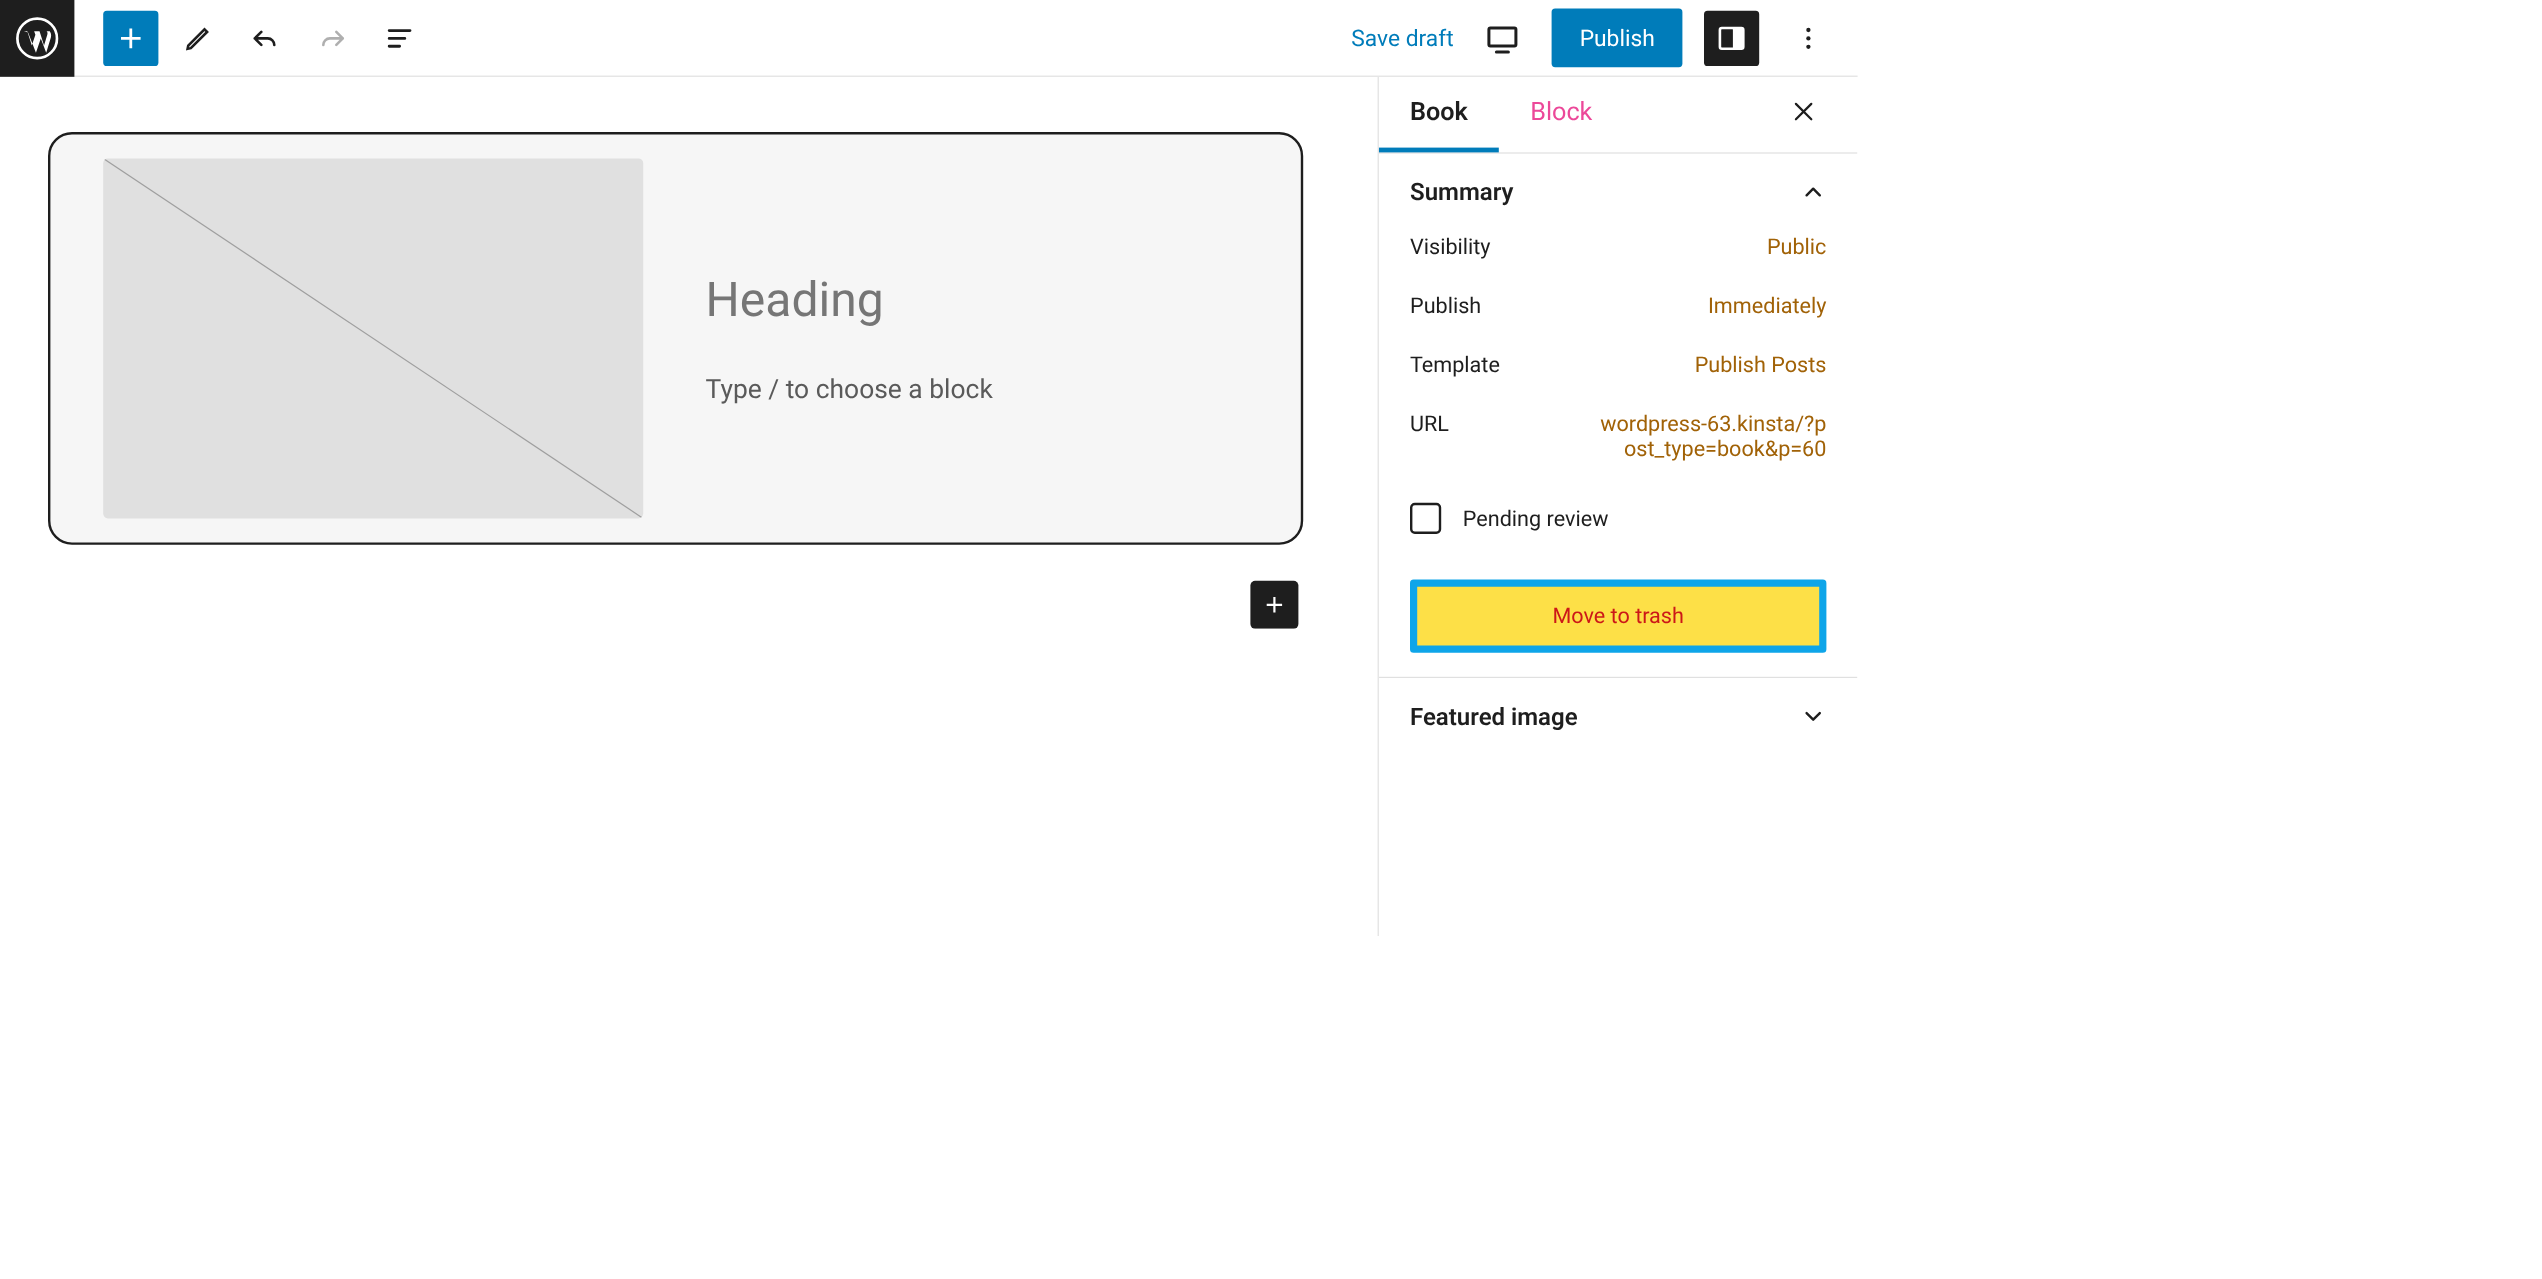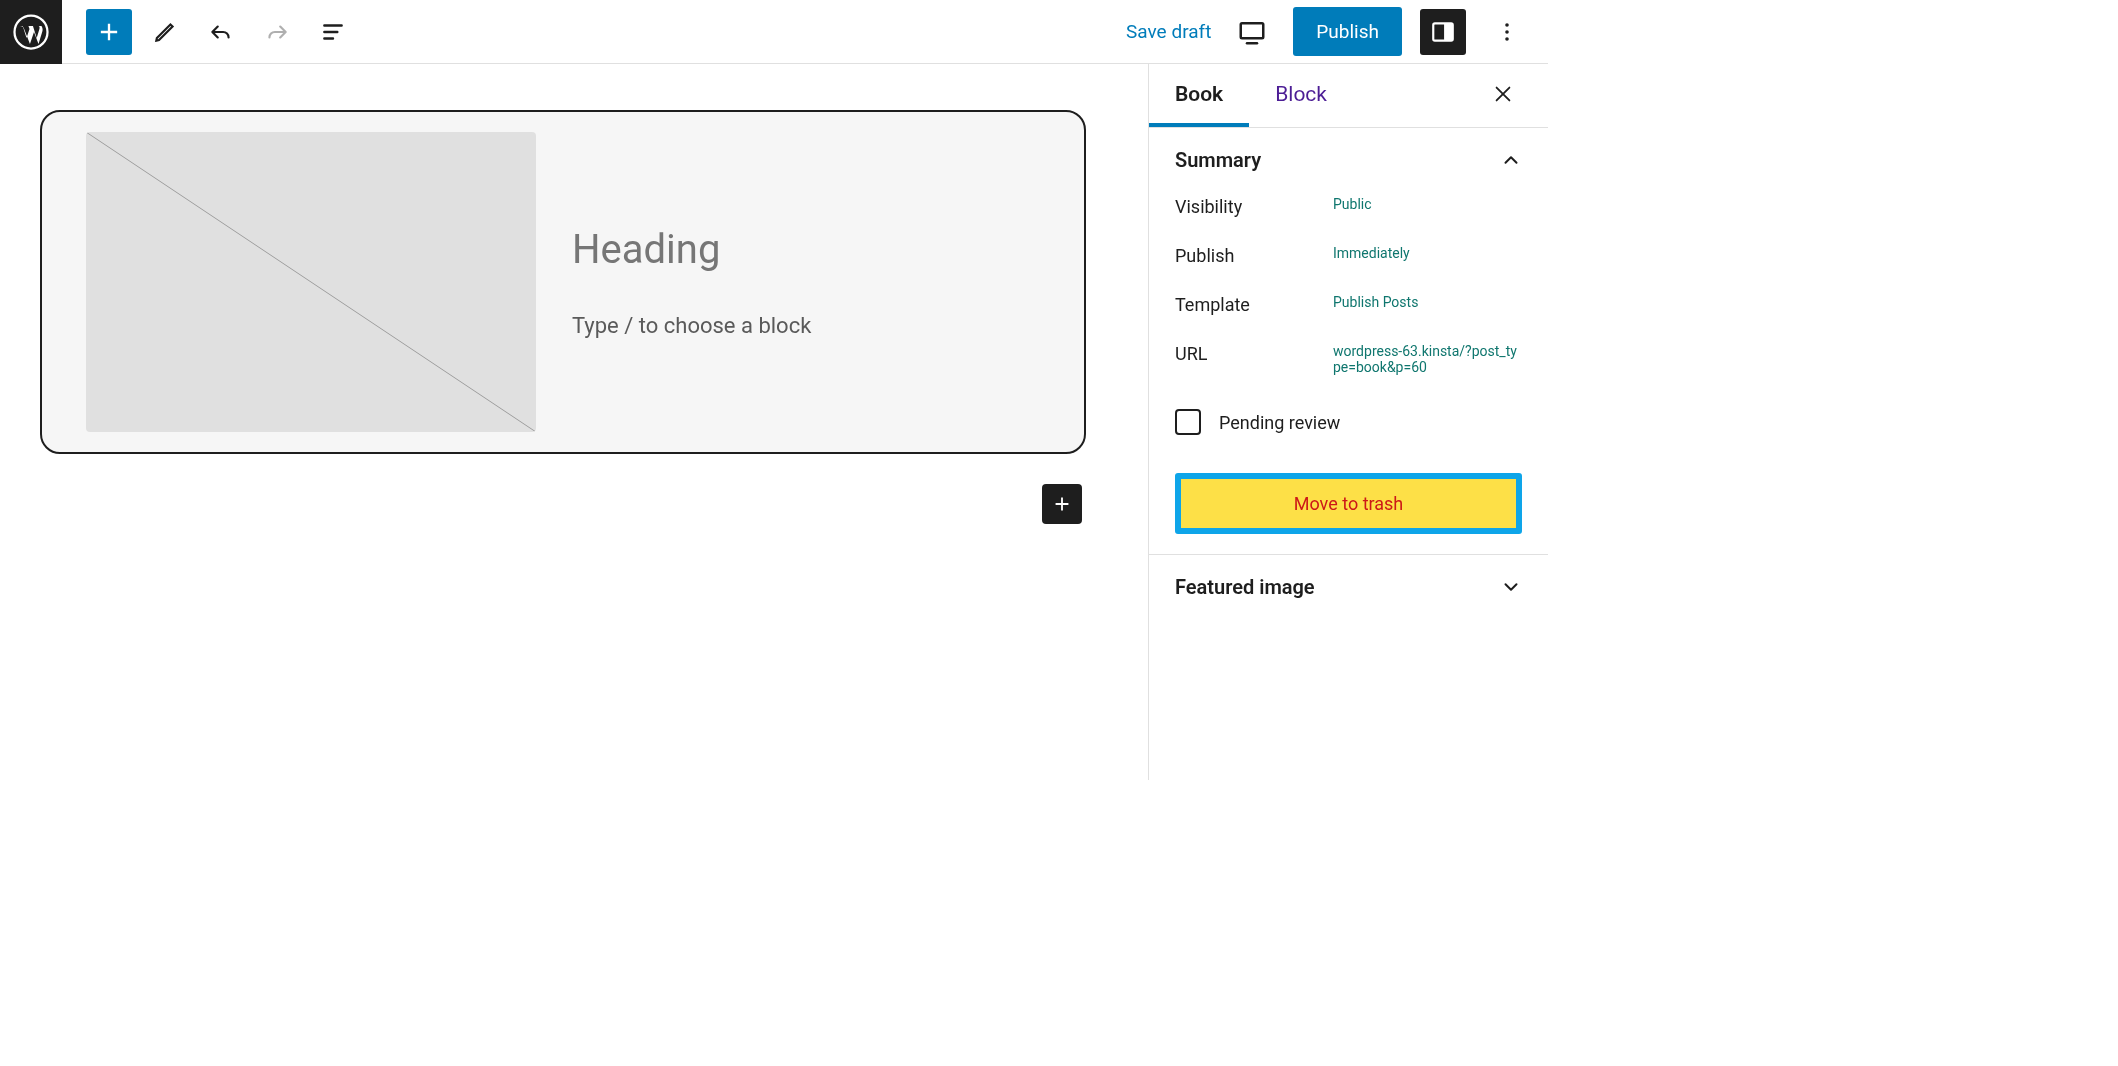--- a/index.html
+++ b/index.html
@@ -12,40 +12,40 @@
   .icon-btn.blue { background:#007cba; color:#fff; }
   .icon-btn.dark { background:#1e1e1e; color:#fff; border-radius:3px; }
   .icon-btn svg { display:block; }
   .tb-spacer { flex:1; }
   .tb-right { display:flex; align-items:center; gap:18px; padding-right:18px;margin-left:19px; }
   .link-btn { color:#007cba; font-size:19px; cursor:pointer; }
   .primary-btn { background:#007cba; color:#fff; font-size:19px; padding:13px 23px; border-radius:3px; cursor:pointer; }
   .body { display:flex; flex:1; overflow:hidden; }
   .editor { flex:1; padding:40px 62px 0 40px; overflow:auto; }
   .title-input { font-size:52px; font-weight:400; color:#757575; border:none; outline:none; width:100%; padding:20px 30px 32px 30px; }
-  .block { border:2px solid #1e1e1e; border-radius:20px; background:#f6f6f6; padding:20px 44px 20px 44px; display:flex; align-items:center; gap:36px; margin-top:6px; }
+  .block { border:2px solid #1e1e1e; border-radius:20px; background:#f6f6f6; padding:20px 44px 20px 44px; display:flex; align-items:center; gap:52px; margin-top:6px; }
   .img-placeholder { width:450px; height:300px; background:#e0e0e0; border-radius:4px; position:relative; overflow:hidden; }
   .block-text { flex:1; display:flex; flex-direction:column; gap:40px; }
   .heading { font-size:40px; color:#767676; font-weight:400; }
   .slash { font-size:22px; color:#5a5a5a; }
   .add-block-btn { width:40px; height:40px; background:#1e1e1e; color:#fff; border-radius:4px; display:flex; align-items:center; justify-content:center; float:right; margin:30px 4px 0 0; }
   .sidebar { width:400px; border-left:1px solid #e0e0e0; display:flex; flex-direction:column; overflow:auto; }
   .tabs { display:flex; align-items:center; border-bottom:1px solid #e0e0e0; height:64px; padding:0 26px 0 0; }
   .tab { padding:0 26px; height:100%; display:flex; align-items:center; font-size:21px; font-weight:600; color:#3c434a; border-bottom:4px solid transparent; cursor:pointer; }
   .tab.active { border-bottom-color:#007cba; color:#1e1e1e; }
-  .tab.inactive { font-weight:400; color:#4c1d95; }
+  .tab.inactive { font-weight:400; color:#ec4899; }
   .tabs-spacer { flex:1; }
   .close-x { cursor:pointer; padding:8px; }
   .panel { padding:20px 26px 20px 26px; border-bottom:1px solid #e0e0e0; }
   .panel-head { display:flex; align-items:center; justify-content:space-between; cursor:pointer; }
   .panel-title { font-size:20px; font-weight:600; }
   .summary-body { padding-top:24px; display:flex; flex-direction:column; gap:28px; }
   .row { display:flex; }
   .row .lbl { width:158px; font-size:18px; color:#1e1e1e; }
-  .row .val { flex:1; font-size:14px; color:#0f766e; cursor:pointer; word-break:break-all; }
+  .row .val { flex:1; font-size:18px; color:#a16207; cursor:pointer; word-break:break-all;text-align:right; }
   .checkbox-row { display:flex; align-items:center; gap:18px; margin-top:6px;}
   .checkbox { width:26px; height:26px; border:2px solid #1e1e1e; border-radius:4px; }
   .trash-btn { margin-top:10px; border:6px solid #0ea5e9; color:#cc1818; background:#fde047; width:100%; padding:14px 0; font-size:18px; border-radius:3px; cursor:pointer; text-align:center; }
   .panel.noborder { border-bottom:none;text-align:center; }
 </style>
 </head>
 <body>
 
 <div class="app">
 

